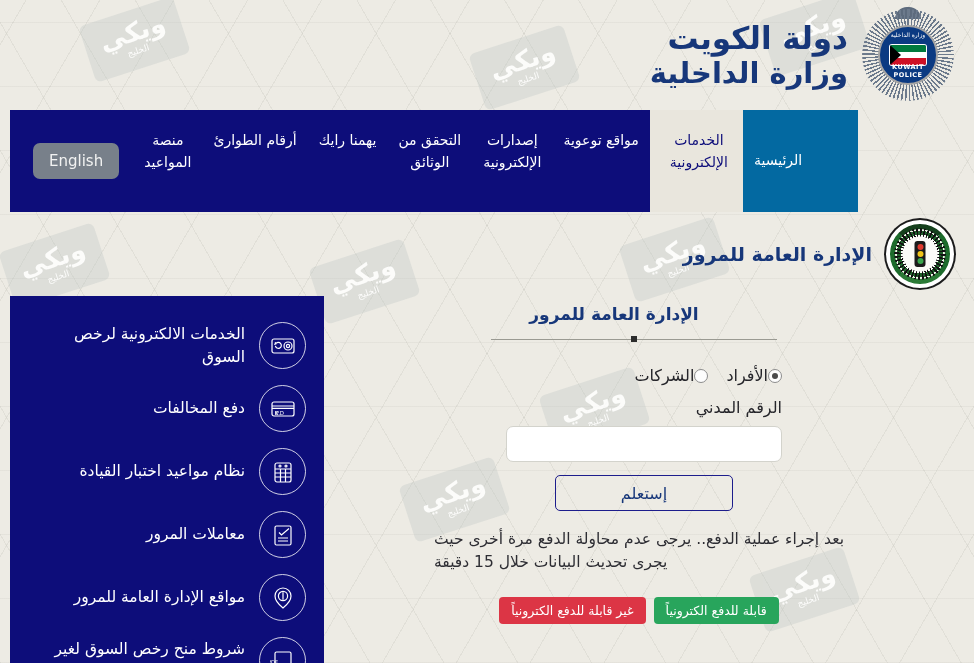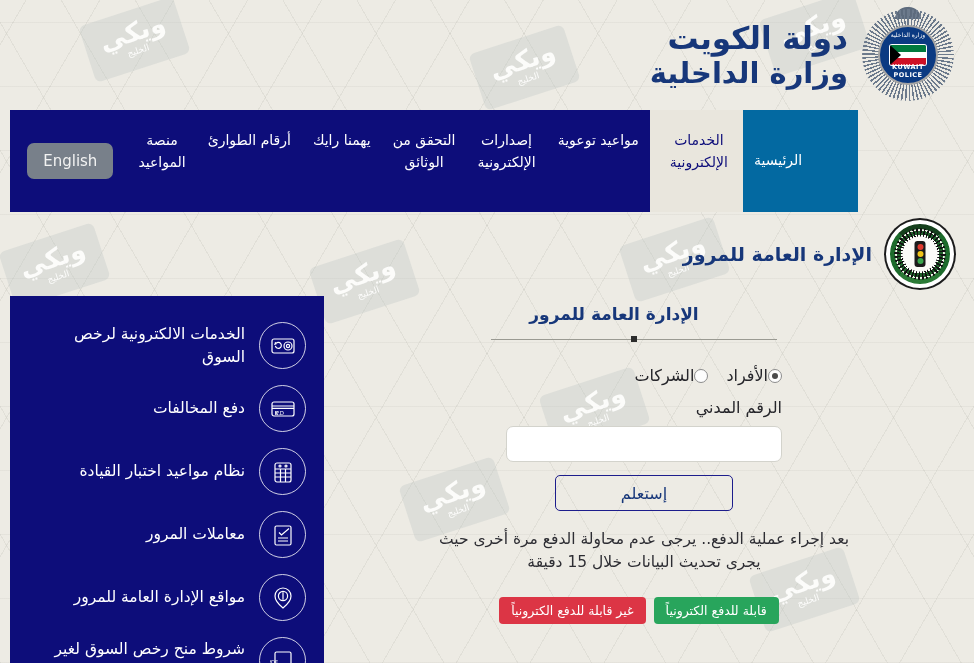--- a/index.html
+++ b/index.html
@@ -410,21 +410,21 @@
     font-size: 16px;
     font-family: inherit;
     cursor: pointer;
   }
   .notice {
     margin-top: 17px;
     width: 420px;
     color: #2d2d33;
     font-size: 15.5px;
     line-height: 1.5;
-    text-align: center;
+    text-align: left;
   }
   .badges {
     margin-top: 22px;
     display: flex;
     flex-direction: row;
     gap: 8px;
     align-self: center;
     margin-right: 10px;
   }
   .badge {
@@ -473,21 +473,21 @@
   </div>
 </div>
 
 <div class="navbar">
   <div class="nav-home">
     <span class="nav-item home-label">الرئيسية</span>
   </div>
   <div class="nav-main">
     <div class="nav-item active">الخدمات
 الإلكترونية</div>
-    <div class="nav-item">مواعيد توعوية</div>
+    <div class="nav-item">مواقع توعوية</div>
     <div class="nav-item">إصدارات
 الإلكترونية</div>
     <div class="nav-item">التحقق من
 الوثائق</div>
     <div class="nav-item">يهمنا رايك</div>
     <div class="nav-item">أرقام الطوارئ</div>
     <div class="nav-item">منصة
 المواعيد</div>
     <div class="nav-lang">
       <button class="lang-btn">English</button>

